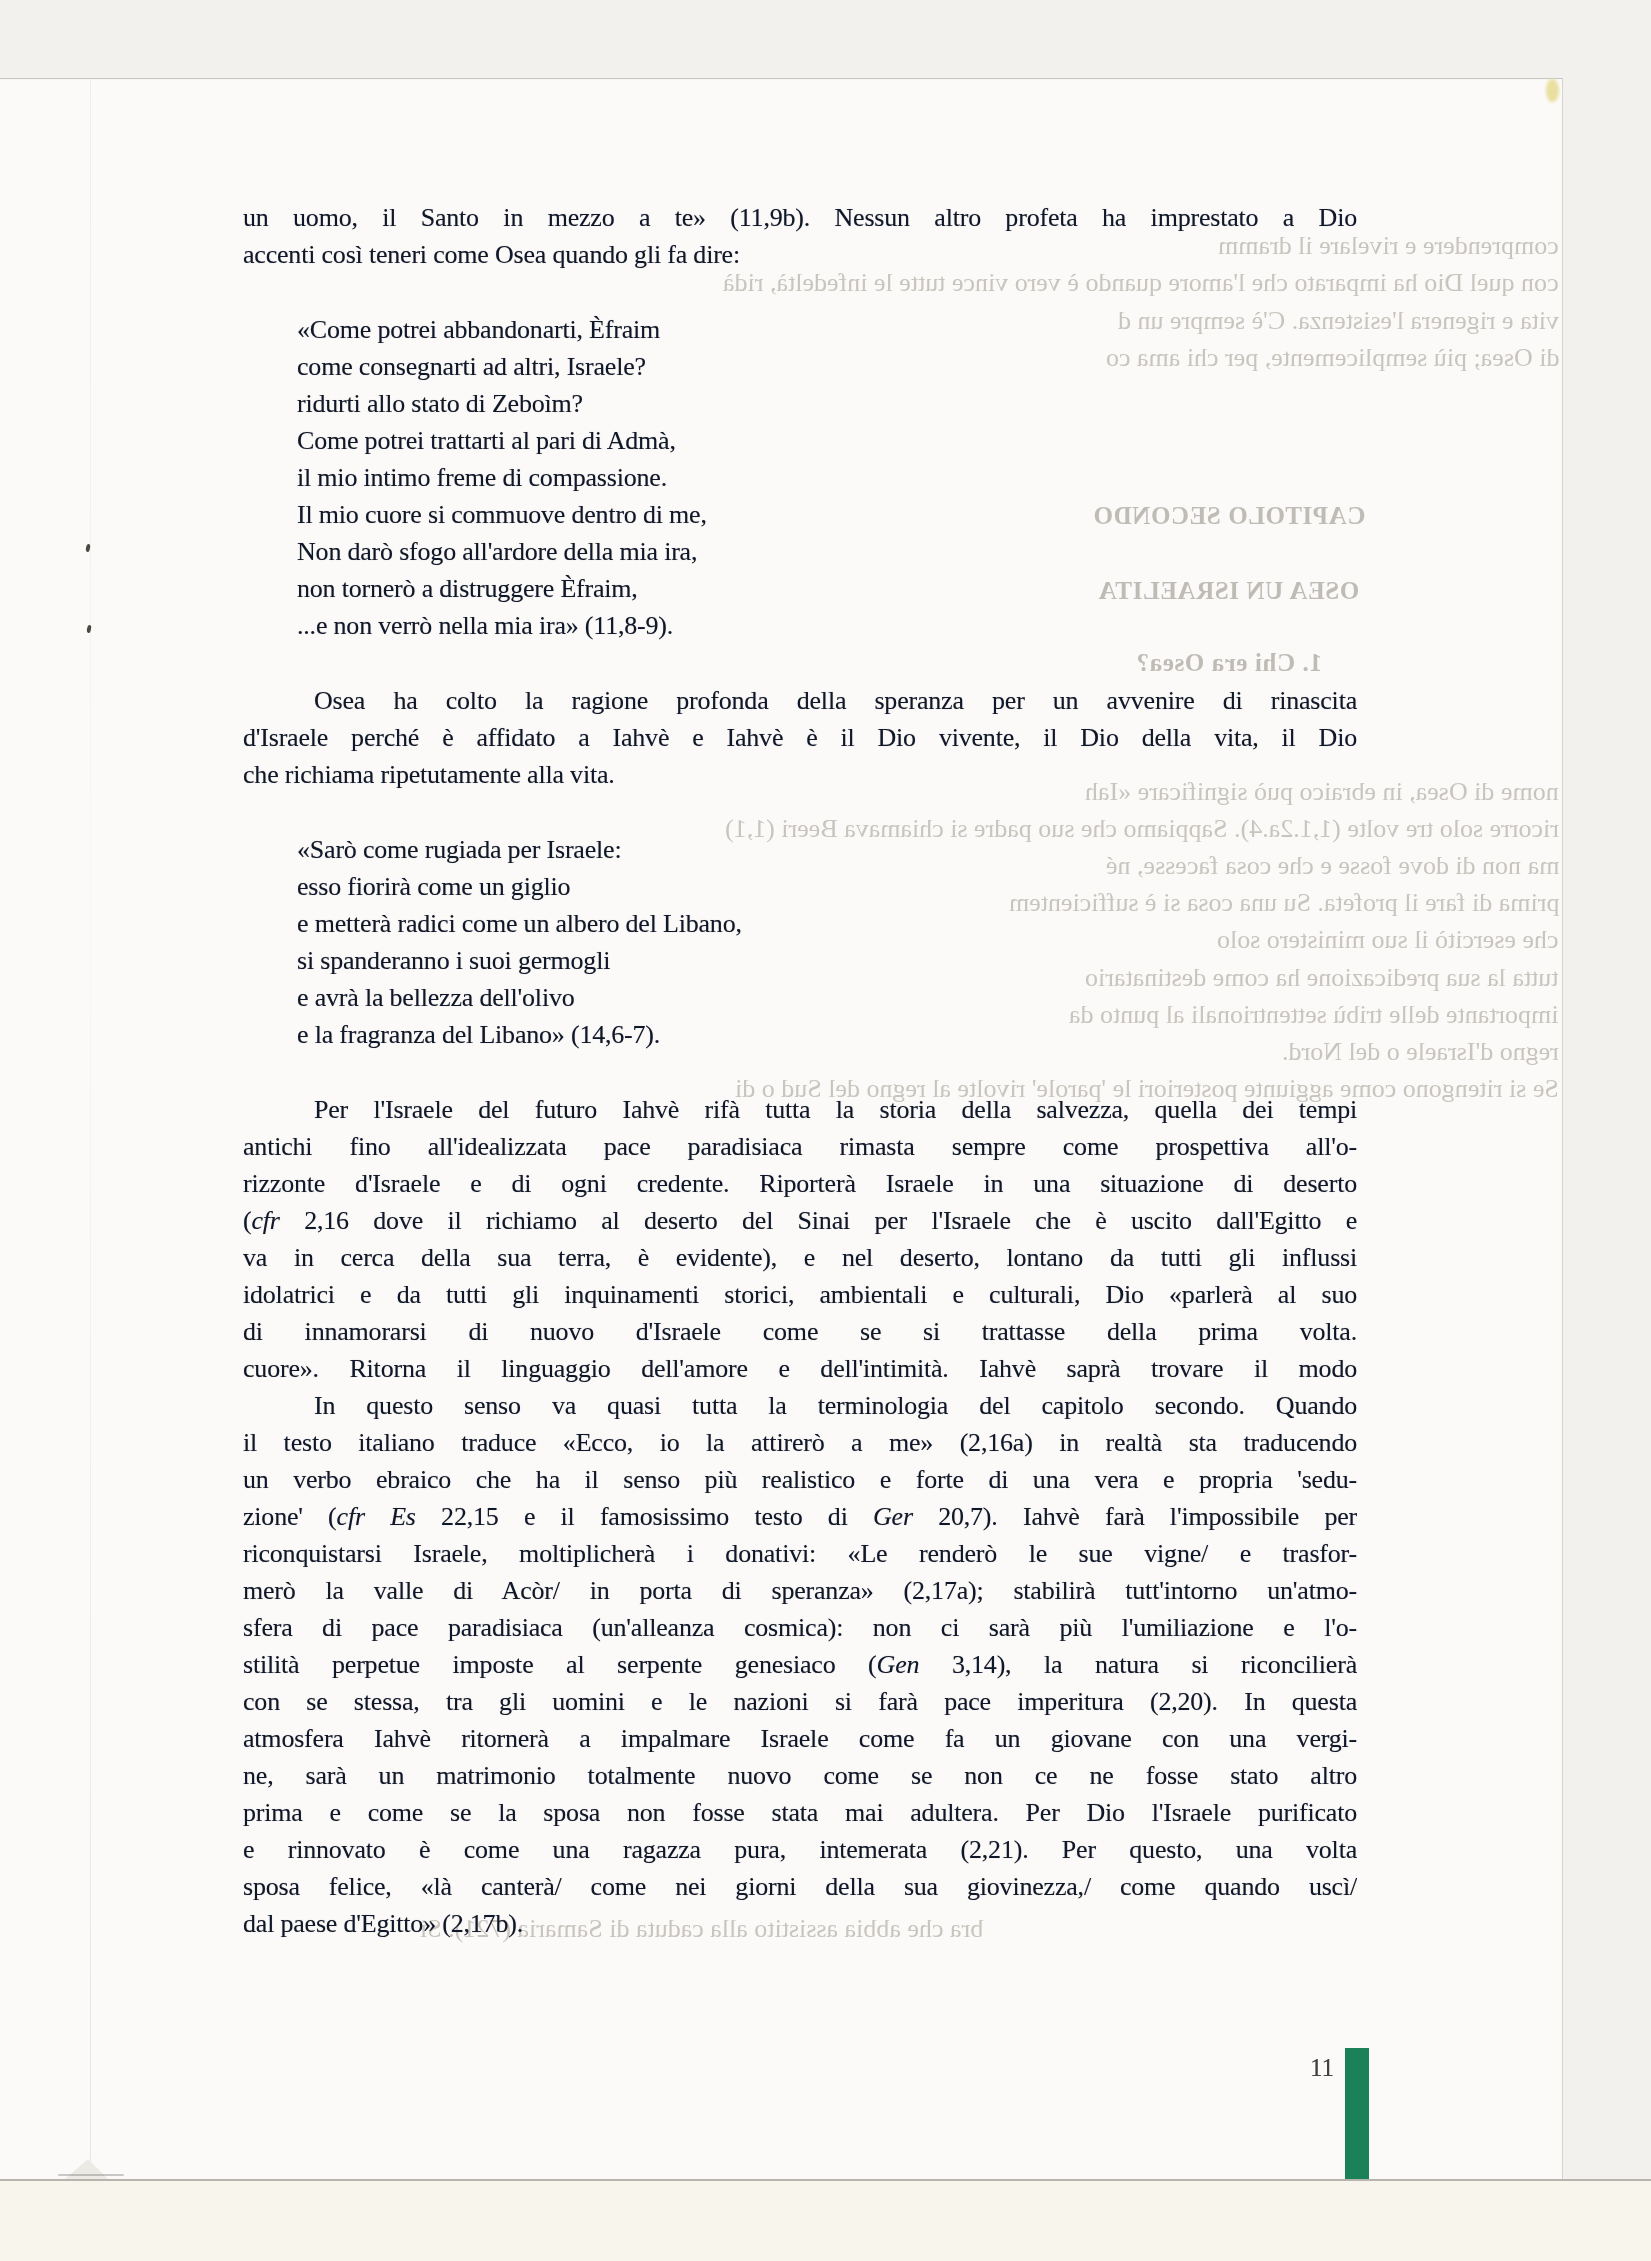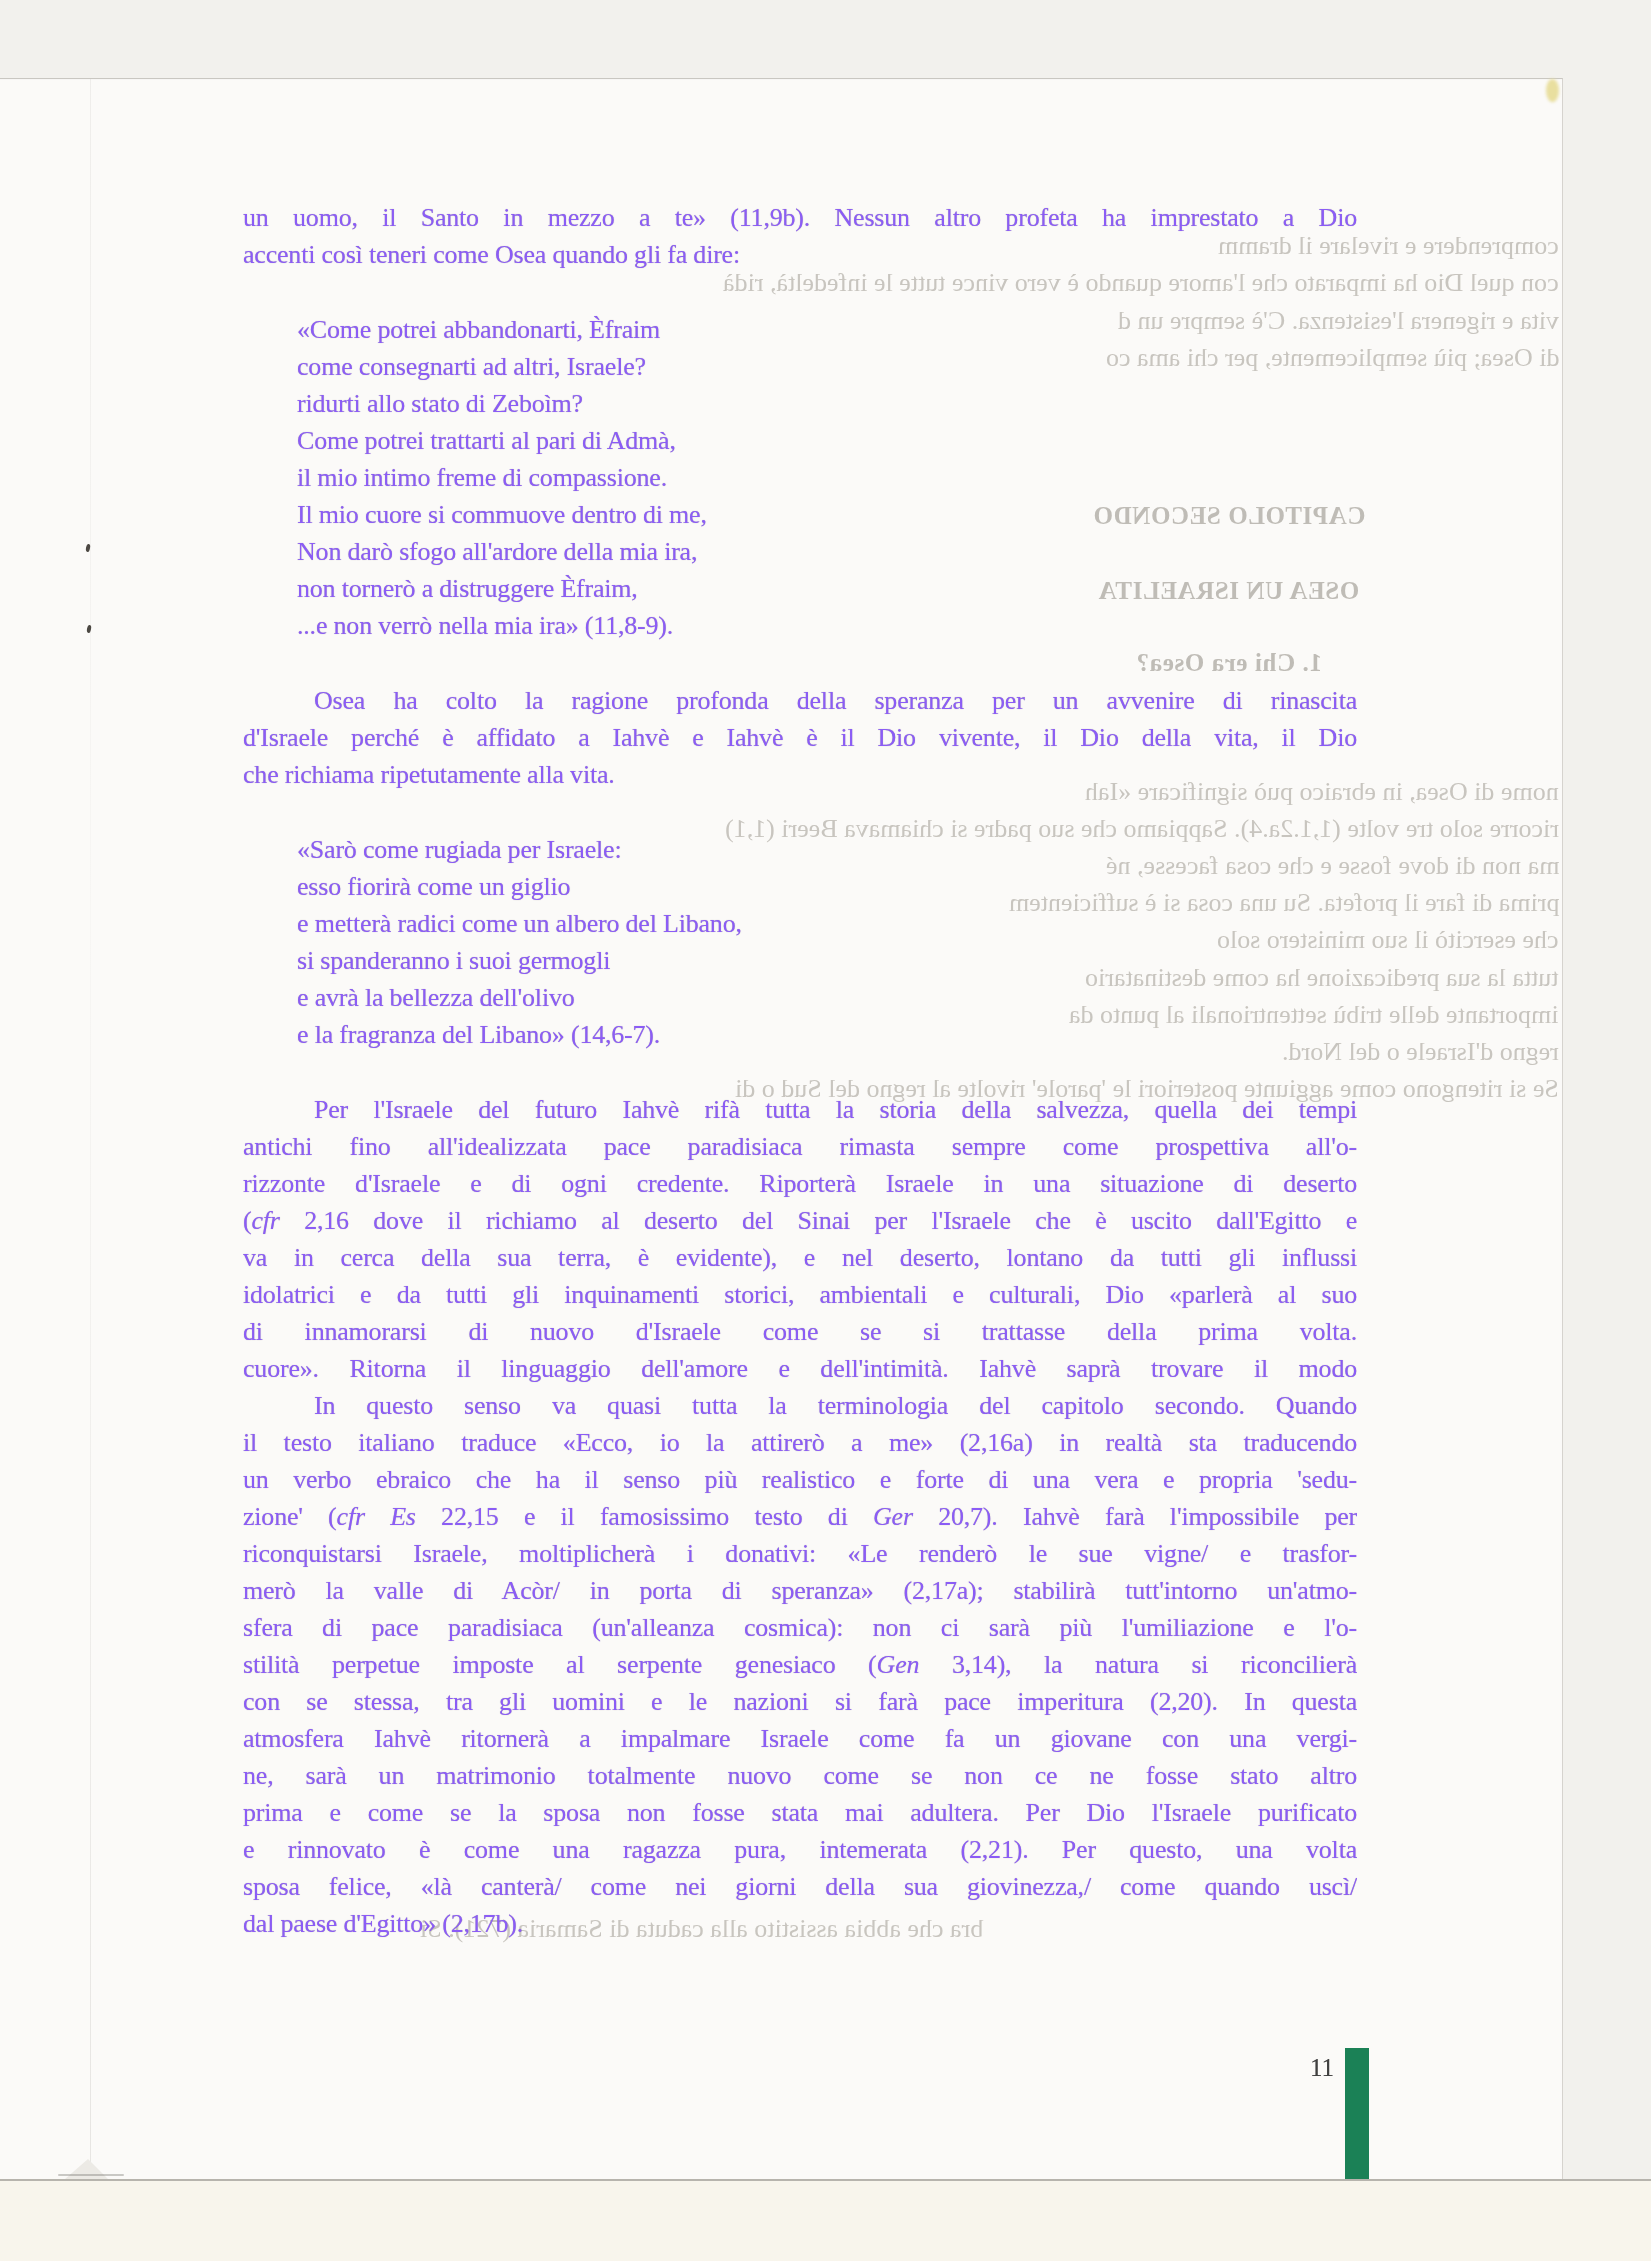--- a/index.html
+++ b/index.html
@@ -87,21 +87,21 @@
         <div class="bleed" style="top: 1831px; left: 420px;"><span class="mir">bra che abbia assistito alla caduta di Samaria (721). Si</span></div>
       </div>
 
     <div class="crease"></div>
     <div class="speck s1"></div>
     <div class="speck s2"></div>
     <div class="corner-stain"></div>
     <div class="fold"></div>
     <div class="fold-shadow"></div>
 
-    <div class="text-column" id="text-column" style="color: #8b5cf6;">
+    <div class="text-column" id="text-column" style="color: #0f172a;">
         <div class="para">
           <div class="line first">un uomo, il Santo in mezzo a te» (11,9b). Nessun altro profeta ha imprestato a Dio</div>
           <div class="line short">accenti così teneri come Osea quando gli fa dire:</div>
         </div>
         <div class="verse">
           <div class="line first">«Come potrei abbandonarti, Èfraim</div>
           <div class="line">come consegnarti ad altri, Israele?</div>
           <div class="line">ridurti allo stato di Zeboìm?</div>
           <div class="line">Come potrei trattarti al pari di Admà,</div>
           <div class="line">il mio intimo freme di compassione.</div>

